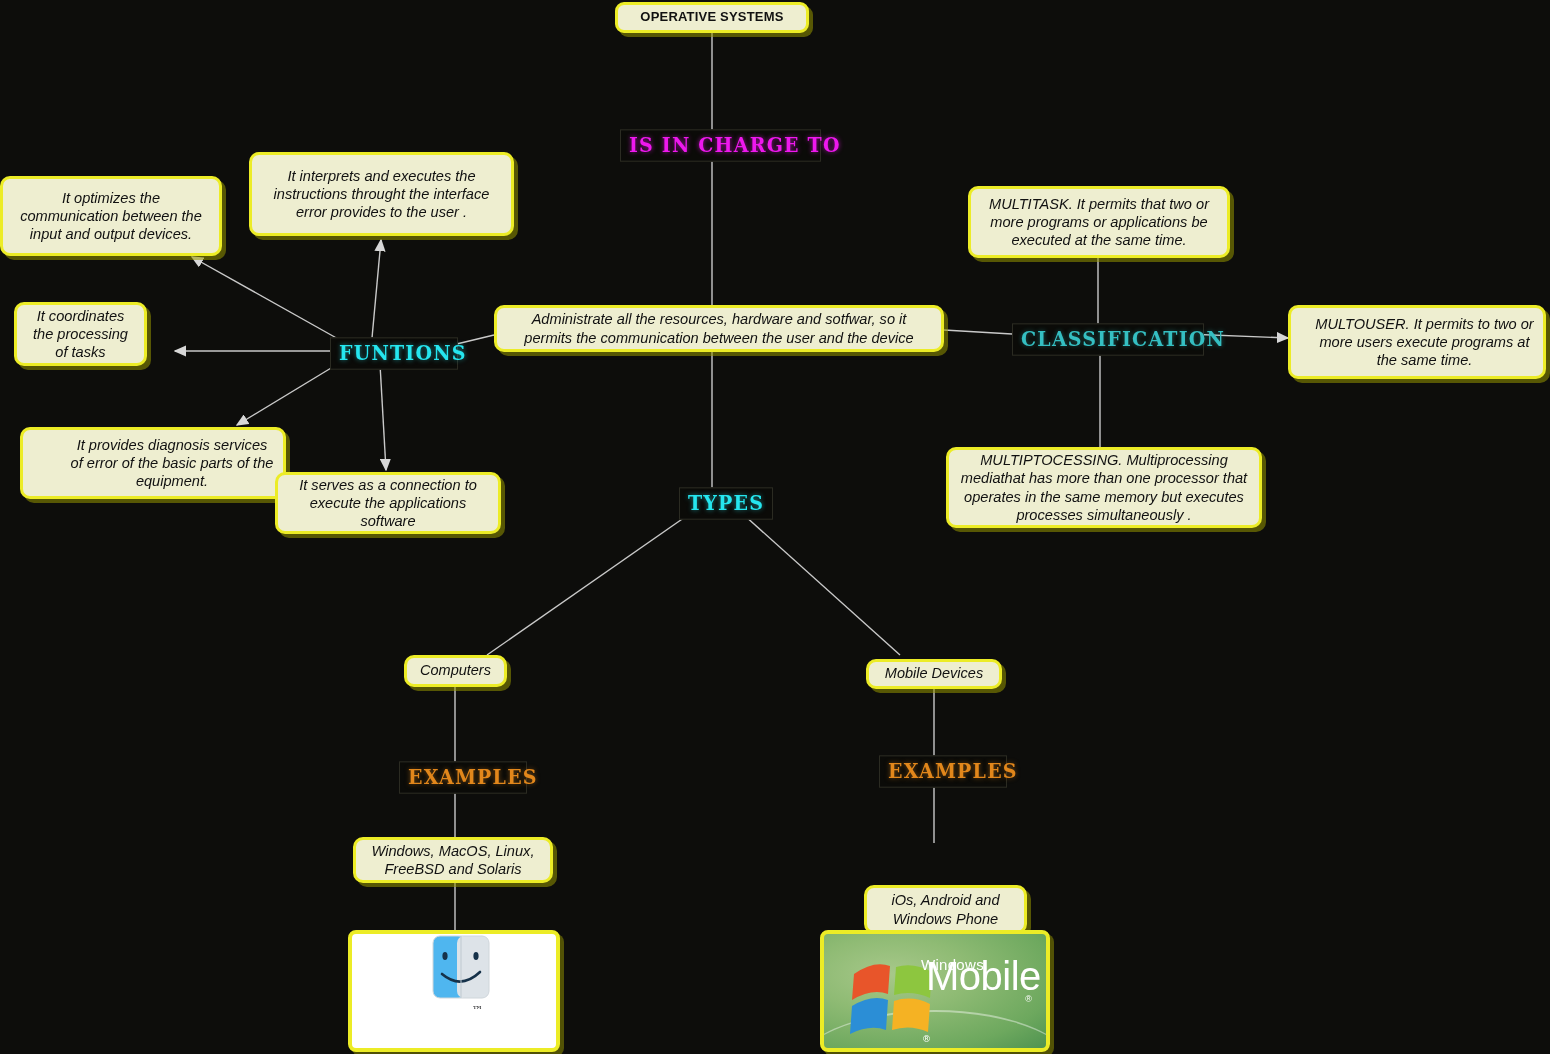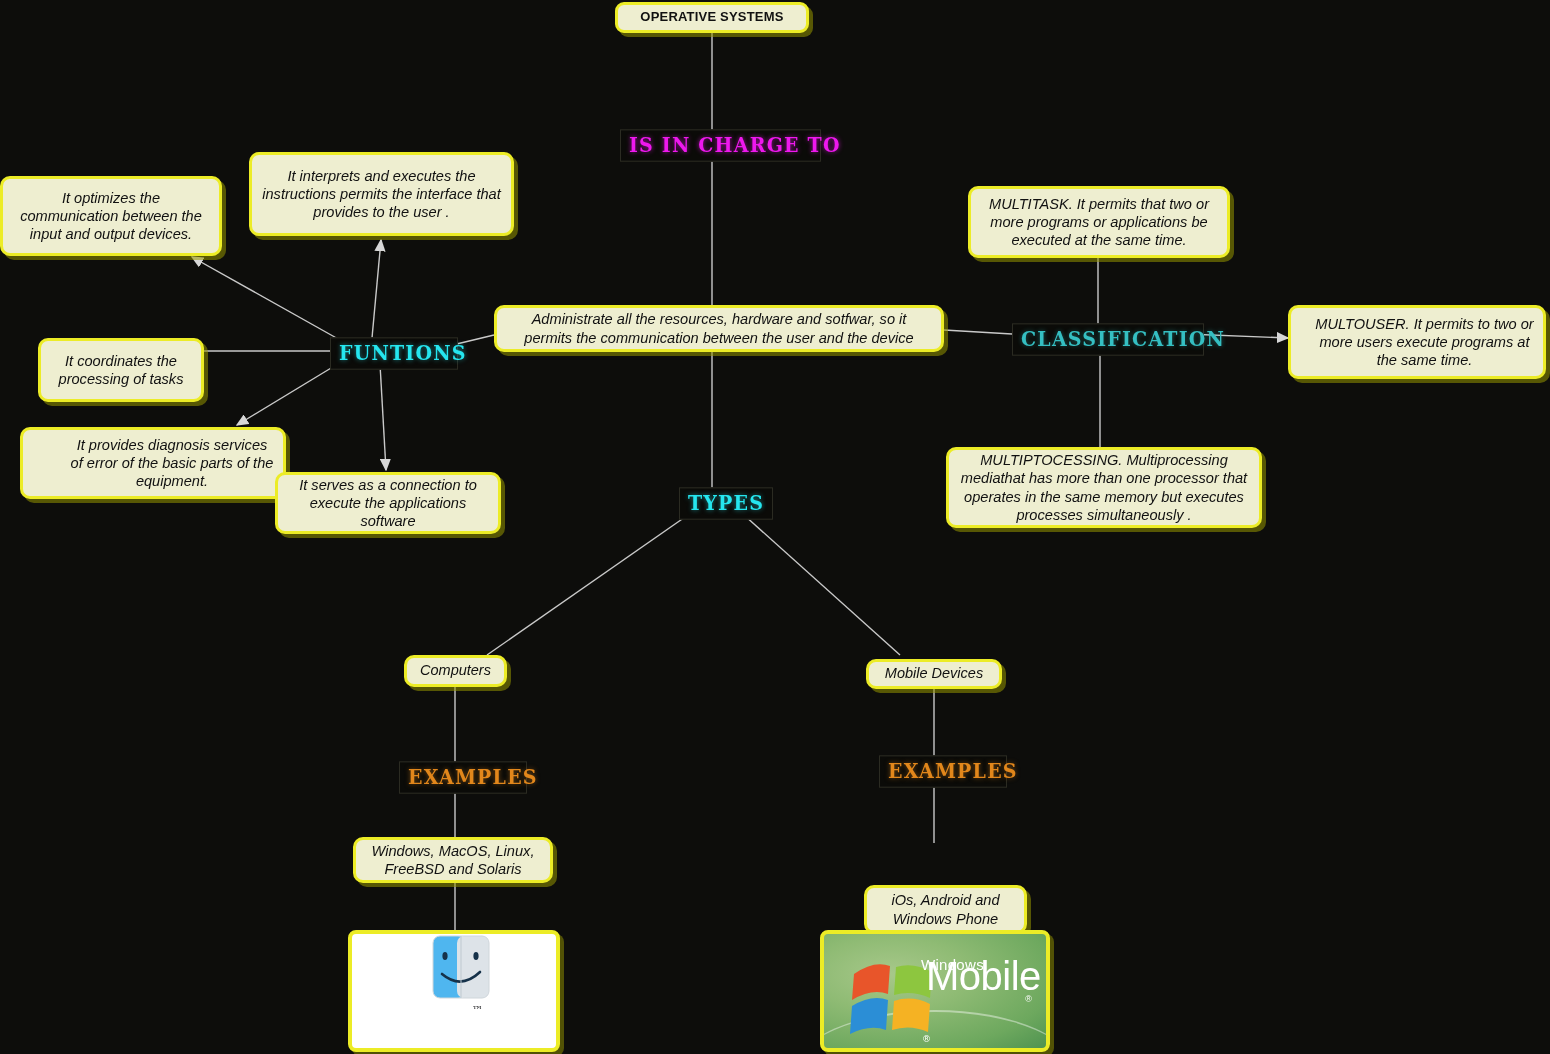--- a/index.html
+++ b/index.html
@@ -141,23 +141,23 @@
   <div class="node title" id="root-node" style="left:615px;top:2px;width:194px;height:31px;">OPERATIVE SYSTEMS</div>
 
   <div class="chip magenta" style="left:620px;top:131px;width:183px;">IS IN CHARGE TO</div>
 
   <div class="node" id="central-node" style="left:494px;top:305px;width:450px;height:47px;">Administrate all the resources, hardware and sotfwar, so it permits the communication between the user and the device</div>
 
   <div class="chip cyan" style="left:330px;top:339px;width:110px;">FUNTIONS</div>
 
   <div class="node" style="left:0px;top:176px;width:222px;height:80px;">It optimizes the communication between the input and output devices.</div>
 
-  <div class="node" style="left:249px;top:152px;width:265px;height:84px;">It interprets and executes the instructions permits the interface that provides to the user .</div>
-
-  <div class="node" style="left:14px;top:338px;width:166px;height:64px;margin-left:24px;">It coordinates the processing of tasks</div>
+  <div class="node" style="left:249px;top:152px;width:265px;height:84px;">It interprets and executes the instructions throught the interface error provides to the user .</div>
+
+  <div class="node" style="left:14px;top:302px;width:133px;height:64px;">It coordinates the processing of tasks</div>
 
   <div class="node" style="left:20px;top:427px;width:266px;height:72px;padding-left:47px;">It provides diagnosis services of error of the basic parts of the equipment.</div>
 
   <div class="node" style="left:275px;top:472px;width:226px;height:62px;">It serves as a connection to execute the applications software</div>
 
   <div class="chip teal" style="left:1012px;top:325px;width:174px;">CLASSIFICATION</div>
 
   <div class="node" style="left:968px;top:150px;width:262px;height:72px;margin-top:36px;">MULTITASK. It permits that two or more programs or applications be executed at the same time.</div>
 
   <div class="node" style="left:1288px;top:305px;width:258px;height:74px;padding-left:24px;">MULTOUSER. It permits to two or more users execute programs at the same time.</div>

